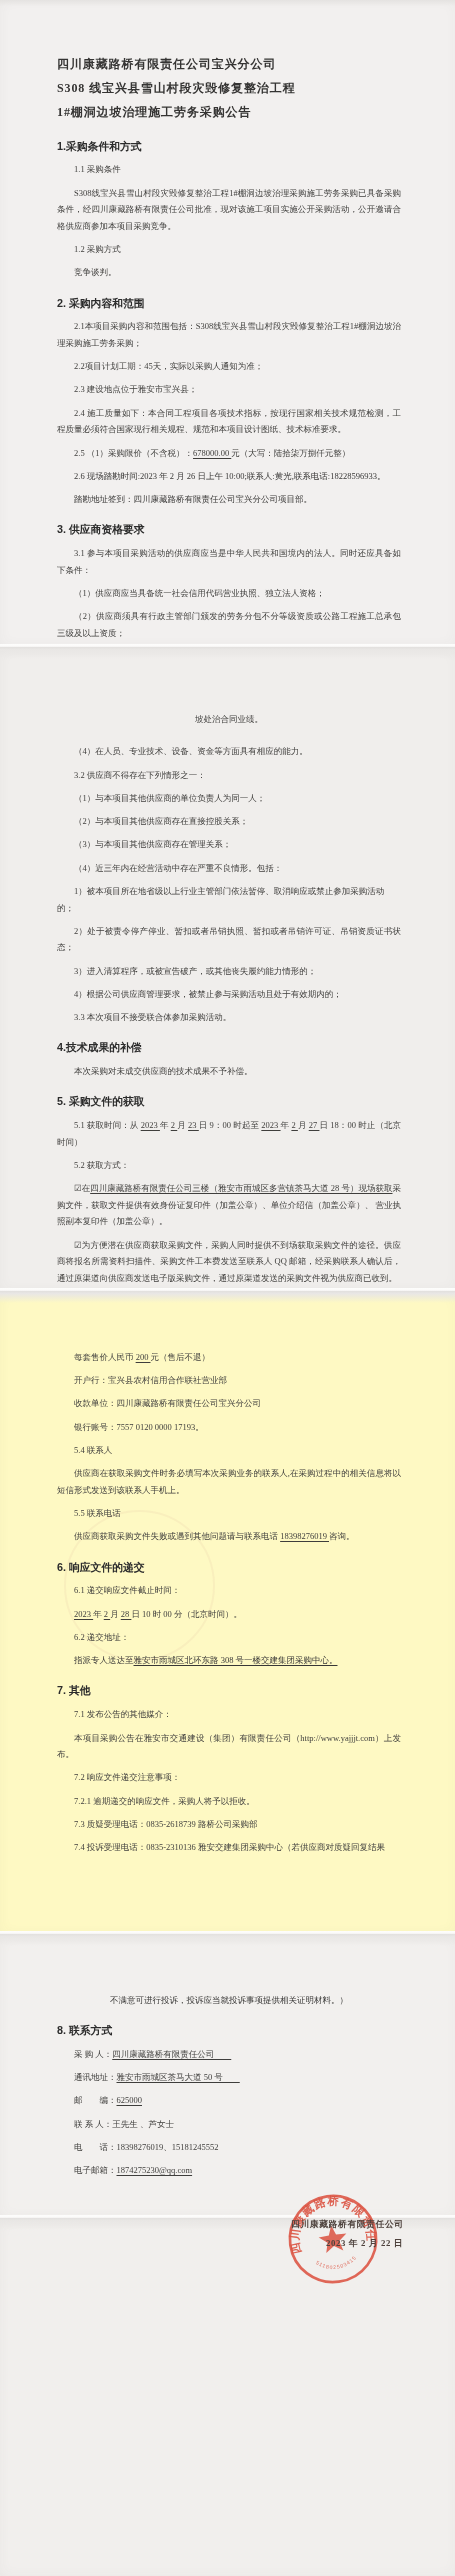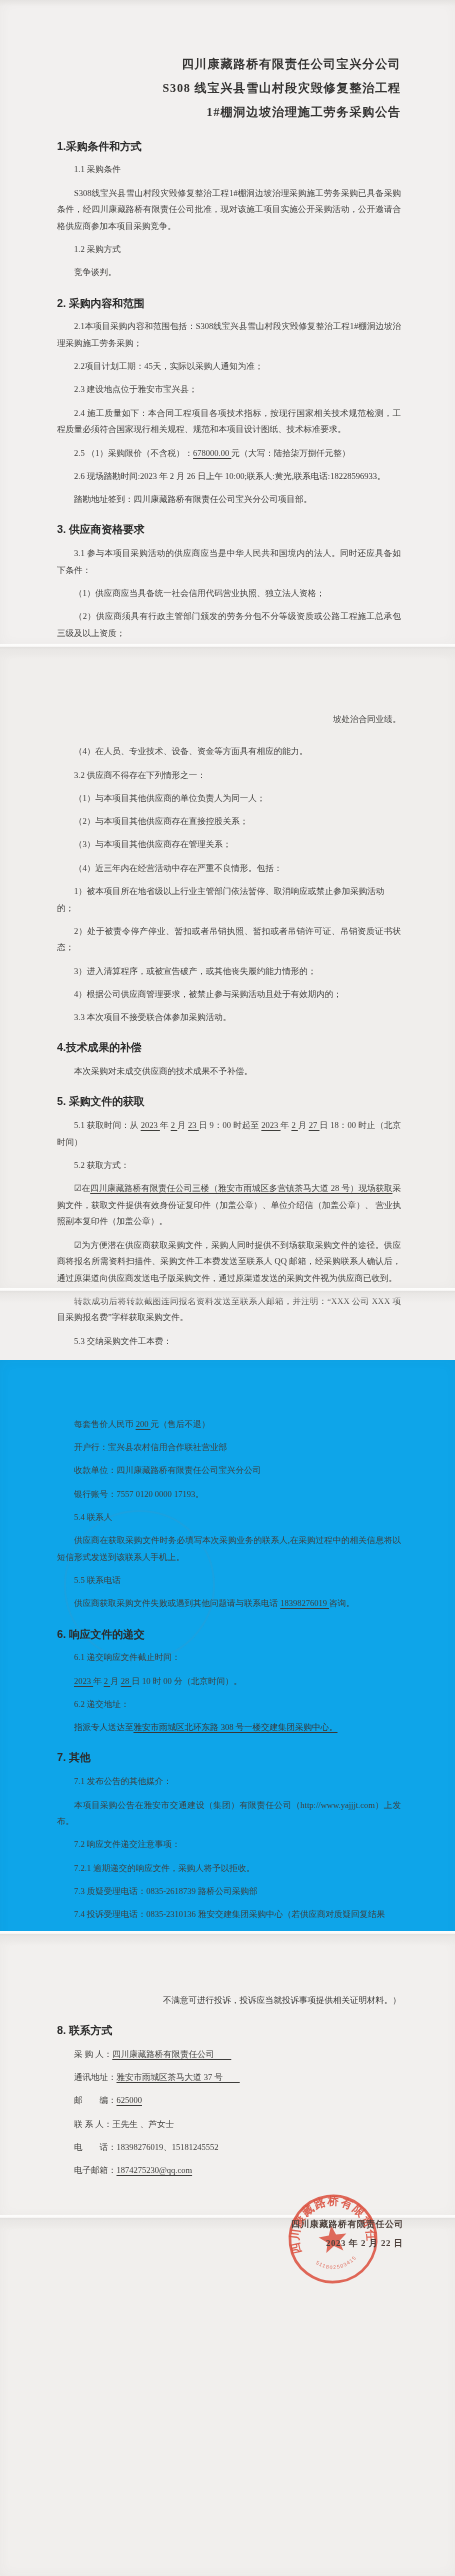--- a/index.html
+++ b/index.html
@@ -3,35 +3,35 @@
 <meta charset="utf-8">
 <style>
   html,body{margin:0;padding:0;background:#e6e4e2;}
   .canvas{position:relative;width:456px;height:2576px;margin:0 auto;background:#f1efee;
     font-family:"Liberation Serif","DejaVu Serif",serif;color:#3f3e3c;overflow:hidden;}
   .page{position:absolute;left:0;width:456px;box-sizing:border-box;
     padding-left:57px;padding-right:55px;background:#f1efee;
     box-shadow:inset 0 0 12.5px rgba(80,75,70,0.045);}
   .page-1{top:0;height:646px;padding-top:52px;background:#f2f0ef;}
   .page-2{top:649px;height:642px;padding-top:55px;background:#f0eeec;}
-  .page-3{top:1360px;height:641px;padding-top:49px;background:#0ea5e9;}
+  .page-3{top:1293px;height:641px;padding-top:49px;background:#fef9c3;}
   .page-4{top:1936px;height:281px;padding-top:49px;background:#f2f0ee;}
   .page-5{top:2220px;height:356px;background:#f1efed;}
   .seam{position:absolute;left:0;width:456px;height:15px;z-index:3;pointer-events:none;
     background:linear-gradient(180deg,#fdfdfc 0px,#fbfaf9 2.3px,#e3e1df 3.4px,#e9e7e5 5.7px,rgba(233,231,229,0) 15px);}
   .top-edge{position:absolute;top:0;left:0;width:456px;height:5.7px;z-index:3;
     background:linear-gradient(180deg,#e5e3e1,rgba(229,227,225,0));}
   .blk{margin:6.8px 0;font-size:8.5px;line-height:16.5px;text-align:justify;}
-  .t-title{text-align:right;font-size:12px;font-weight:700;letter-spacing:0.9px;
+  .t-title{text-align:left;font-size:12px;font-weight:700;letter-spacing:0.9px;
     line-height:24px;margin:0;color:#353433;}
   .t-h{font-family:"Liberation Sans","DejaVu Sans",sans-serif;font-weight:700;
     font-size:10.8px;line-height:17px;color:#2c2c2c;margin:13.7px 0 5.7px;text-align:left;}
   .t-p{text-indent:2em;}
   .t-pi{text-indent:2em;text-align:left;}
-  .t-pn{text-indent:0;text-align:right;}
+  .t-pn{text-indent:0;text-align:center;}
   .bold{font-weight:400;color:#383736;}
   .u{text-decoration:underline;text-underline-offset:2.3px;text-decoration-thickness:0.6px;}
   .ghost-seal{position:absolute;left:64px;top:1510px;width:147px;height:147px;z-index:1;
     border:2.8px solid rgba(190,120,110,0.07);border-radius:50%;pointer-events:none;}
   .seal{position:absolute;left:284px;top:2190px;width:98px;height:98px;z-index:5;
     transform:rotate(-8deg);opacity:0.92;pointer-events:none;}
   .seal-sign{position:absolute;z-index:6;font-size:8.8px;color:#4e423d;letter-spacing:0.6px;
     font-weight:600;white-space:nowrap;}
   .seal-company{left:291px;top:2219px;}
   .seal-date{left:326px;top:2238px;}
@@ -110,21 +110,21 @@
       <div class="blk t-pi"><span>7.2 响应文件递交注意事项：</span></div>
       <div class="blk t-pi"><span>7.2.1 逾期递交的响应文件，采购人将予以拒收。</span></div>
       <div class="blk t-pi"><span>7.3 质疑受理电话：0835-2618739 路桥公司采购部</span></div>
       <div class="blk t-pi"><span>7.4 投诉受理电话：0835-2310136 雅安交建集团采购中心（若供应商对质疑回复结果</span></div>
     </div>
   <div class="seam" style="top:1931px"></div>
   <div class="page page-4">
       <div class="blk t-pn bold"><span>不满意可进行投诉，投诉应当就投诉事项提供相关证明材料。）</span></div>
       <div class="blk t-h"><span>8. 联系方式</span></div>
       <div class="blk t-pi"><span>采 购 人：</span><span class="u">四川康藏路桥有限责任公司　　</span></div>
-      <div class="blk t-pi"><span>通讯地址：</span><span class="u">雅安市雨城区茶马大道 37 号　　</span></div>
+      <div class="blk t-pi"><span>通讯地址：</span><span class="u">雅安市雨城区茶马大道 50 号　　</span></div>
       <div class="blk t-pi"><span>邮　　编：</span><span class="u">625000</span></div>
       <div class="blk t-pi"><span>联 系 人：王先生 、芦女士</span></div>
       <div class="blk t-pi"><span>电　　话：18398276019、15181245552</span></div>
       <div class="blk t-pi"><span>电子邮箱：</span><span class="u">1874275230@qq.com</span></div>
     </div>
   <div class="seam" style="top:2215px"></div>
   <div class="page page-5"></div>
 
   <div class="ghost-seal"></div>
 

